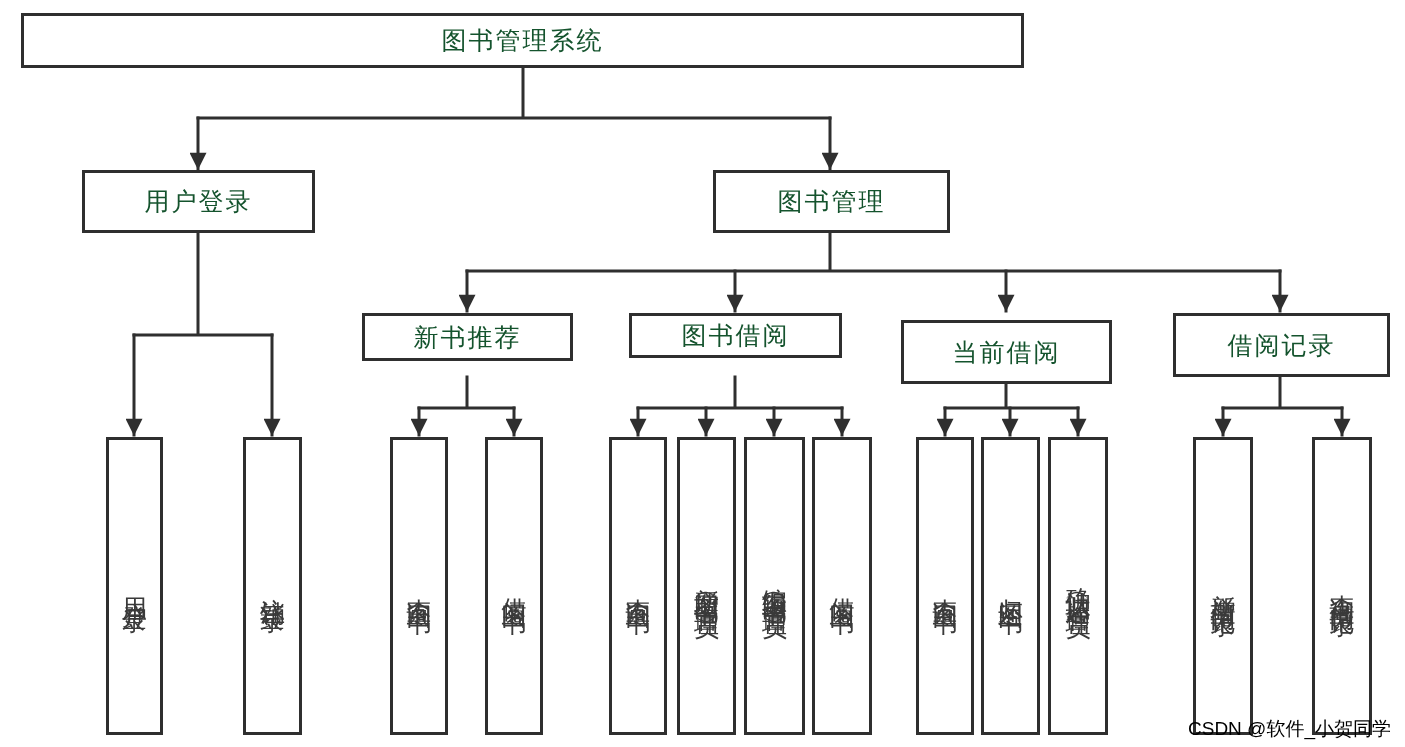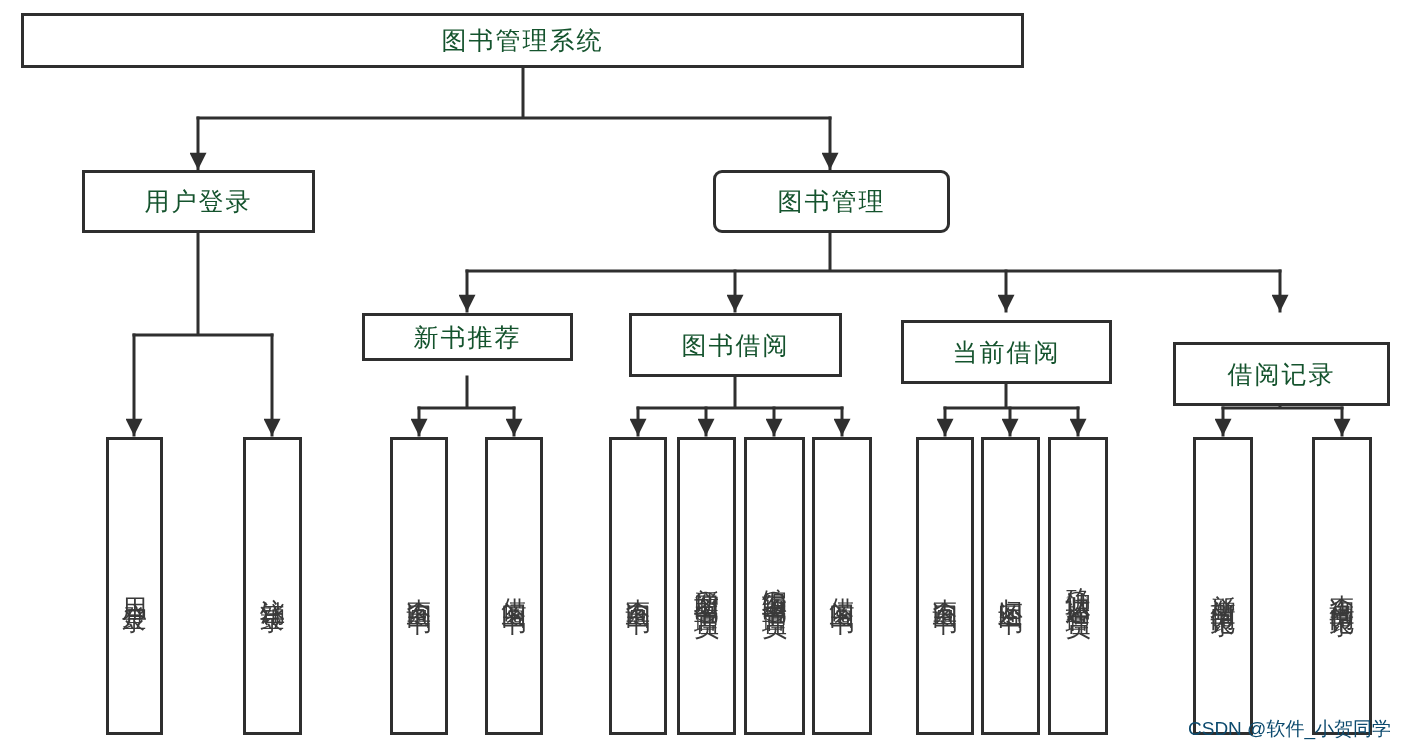--- a/index.html
+++ b/index.html
@@ -54,46 +54,46 @@
     text-orientation: mixed;
     font-size: 25px;
     line-height: 1;
     letter-spacing: 4px;
     color: #3a3a3a;
   }
   
   #n-root    { left: 21px;  top: 13px;  width: 1003px; height: 55px; }
   
   #n-login   { left: 82px;  top: 170px; width: 233px; height: 63px; }
-  #n-mgmt    { left: 713px; top: 170px; width: 237px; height: 63px; border-radius: 9px; }
+  #n-mgmt    { left: 713px; top: 170px; width: 237px; height: 63px; }
   
   #s-newbook { left: 362px;  top: 313px; width: 211px; height: 48px; }
-  #s-borrow  { left: 629px;  top: 313px; width: 213px; height: 64px; }
+  #s-borrow  { left: 629px;  top: 313px; width: 213px; height: 45px; }
   #s-current { left: 901px;  top: 320px; width: 211px; height: 64px; }
-  #s-records { left: 1173px; top: 313px; width: 217px; height: 64px; margin-top: 29px; }
+  #s-records { left: 1173px; top: 313px; width: 217px; height: 64px; }
   
   #l-login-user  { left: 106px;  width: 57px; }
   #l-login-out   { left: 243px;  width: 59px; }
   #l-nb-query    { left: 390px;  width: 58px; }
   #l-nb-borrow   { left: 485px;  width: 58px; }
   #l-bw-query    { left: 609px;  width: 58px; }
   #l-bw-add      { left: 677px;  width: 59px; }
   #l-bw-edit     { left: 744px;  width: 61px; }
   #l-bw-borrow   { left: 812px;  width: 60px; }
   #l-cur-query   { left: 916px;  width: 58px; }
   #l-cur-return  { left: 981px;  width: 59px; }
   #l-cur-confirm { left: 1048px; width: 60px; }
   #l-rec-add     { left: 1193px; width: 60px; }
   #l-rec-query   { left: 1312px; width: 60px; }
   .watermark {
     position: absolute;
     left: 1188px;
     top: 716px;
     font-size: 19px;
-    color: #0c4a6e;
+    color: #000000;
     white-space: nowrap;
     z-index: 3;
   }
 </style>
 </head>
 <body>
 
 <div class="canvas">
 
   <svg class="connectors" viewBox="0 0 1405 747" xmlns="http://www.w3.org/2000/svg">

